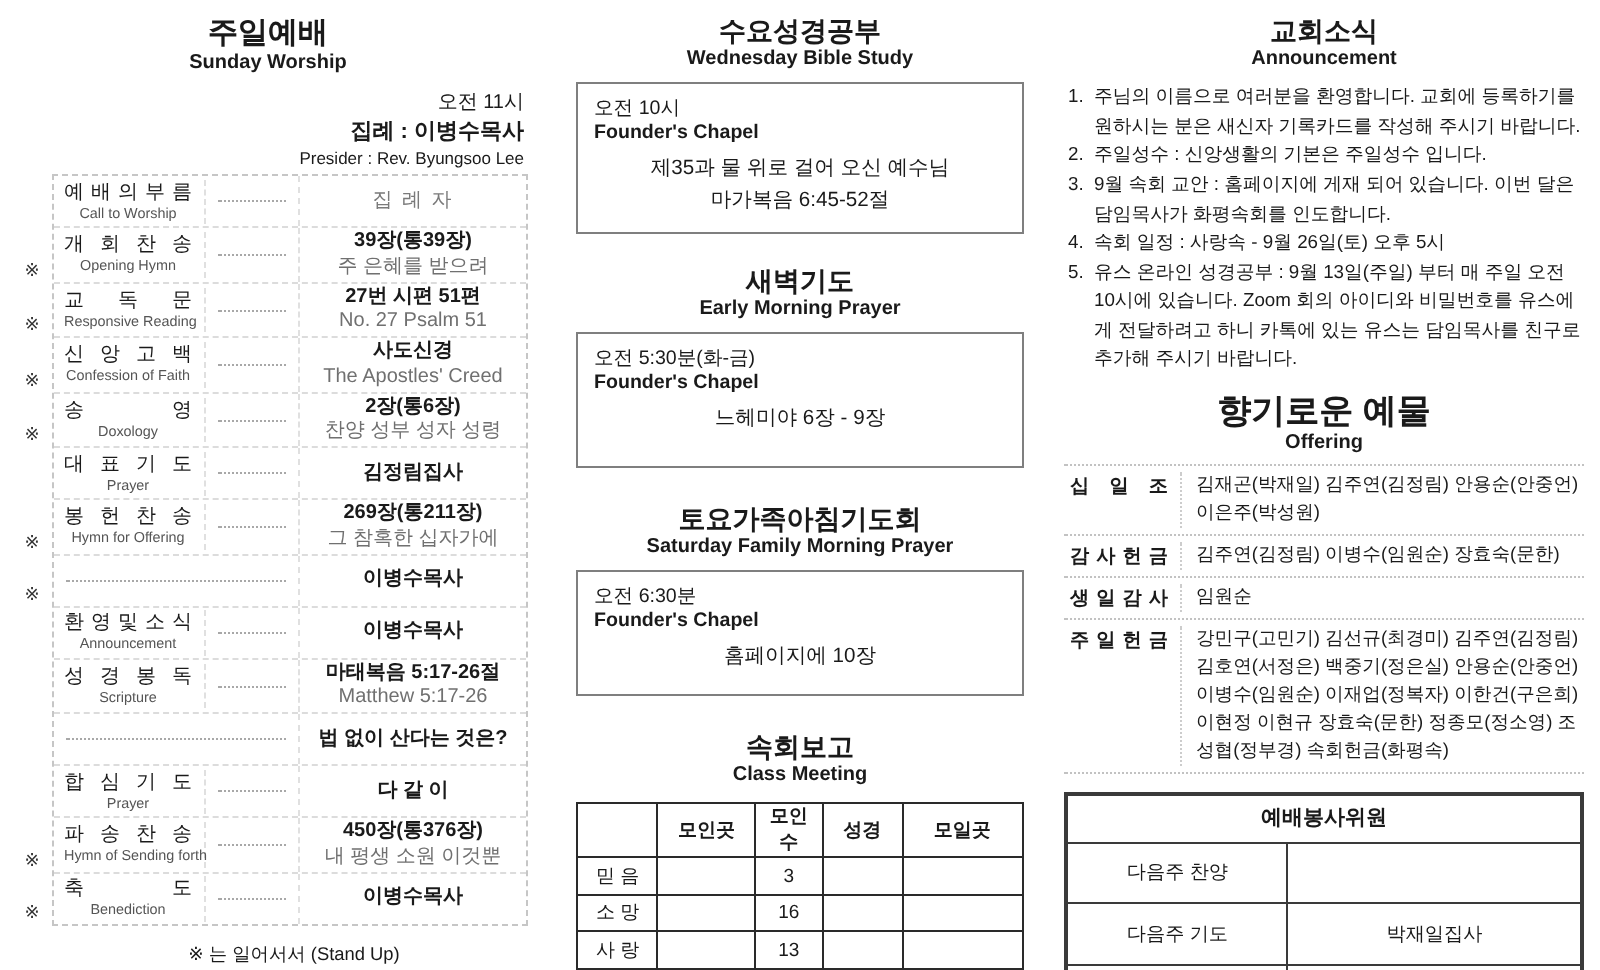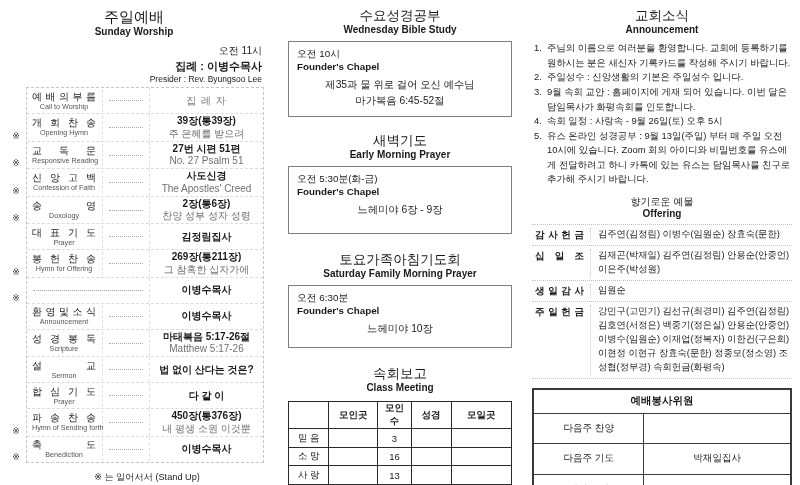--- a/index.html
+++ b/index.html
@@ -3,21 +3,21 @@
 <meta charset="utf-8">
 <style>
   html,body{margin:0;padding:0;background:#ffffff;}
   .page{position:relative;width:800px;height:485px;background:#fff;color:#1a1a1a;
         font-family:"Liberation Sans","DejaVu Sans",sans-serif;display:flex;overflow:hidden;}
   .col{box-sizing:border-box;}
   .col-left{width:272px;padding:6px 4px 0 0;}
   .col-mid{width:252px;padding:6px 10px 0 14px;}
   .col-right{width:276px;padding:6px 8px 0 8px;}
 
-  .sec-title{text-align:center;font-weight:normal;font-size:15px;margin:2px 0 0;line-height:1.2;}
+  .sec-title{text-align:center;font-weight:bold;font-size:15px;margin:2px 0 0;line-height:1.2;}
   .sec-sub{text-align:center;font-weight:bold;font-size:10px;margin:0 0 2px;line-height:1.2;}
 
   
   .l-head{display:flex;justify-content:space-between;align-items:flex-end;margin:6px 6px 3px 44px;flex-direction:column;}
   .l-time{font-size:10px;padding-bottom:2px;}
   .l-presider{text-align:right;}
   .l-presider-kr{font-size:11px;font-weight:bold;line-height:1.25;}
   .l-presider-en{font-size:8.5px;line-height:1.25;}
 
   .w-table{margin:0 4px 0 26px;border:1px dashed #c6c6c6;}
@@ -214,24 +214,20 @@
         </span>
         <span class="w-leader"></span>
         <span class="w-value">
           <span class="w-main">마태복음 5:17-26절</span>
           <span class="w-sub">Matthew 5:17-26</span>
         </span>
       </div>
 
       <div class="w-row">
         <span class="w-mark"></span>
-        <span class="w-label">
-          <span class="w-kr">설 교</span>
-          <span class="w-en">Sermon</span>
-        </span>
         <span class="w-leader"></span>
         <span class="w-value">
           <span class="w-main">법 없이 산다는 것은?</span>
 
         </span>
       </div>
 
       <div class="w-row">
         <span class="w-mark"></span>
         <span class="w-label">
@@ -303,21 +299,21 @@
       <div class="m-line">느헤미야 6장 - 9장</div>
     </div>
 
     <div class="sec-title m-gap2" style="font-size:13.5px">토요가족아침기도회</div>
     <div class="sec-sub">Saturday Family Morning Prayer</div>
     <div class="m-box pad-b2">
       <div class="m-box-head">
         <span>오전 6:30분</span>
         <span class="m-place">Founder's Chapel</span>
       </div>
-      <div class="m-line">느헤미야 10장</div>
+      <div class="m-line">홈페이지에 10장</div>
     </div>
 
     <div class="sec-title m-gap2" style="font-size:13.5px">속회보고</div>
     <div class="sec-sub">Class Meeting</div>
 
     <table class="cm-table">
       <thead>
         <tr>
           <th class="cm-c0"></th>
           <th class="cm-c1">모인곳</th>
@@ -387,31 +383,31 @@
         <span class="ann-num">4.</span>
         <span>속회 일정 : 사랑속 - 9월 26일(토) 오후 5시</span>
       </div>
       <div class="ann-item">
         <span class="ann-num">5.</span>
         <span>유스 온라인 성경공부 : 9월 13일(주일) 부터 매 주일 오전 10시에 있습니다. Zoom 회의 아이디와 비밀번호를 유스에게 전달하려고 하니 카톡에 있는 유스는 담임목사를 친구로 추가해 주시기 바랍니다.</span>
       </div>
     </div>
 
     <div class="off-wrap">
-      <div class="sec-title" style="font-size:10px">향기로운 예물</div>
+      <div class="sec-title" style="font-size:17px">향기로운 예물</div>
       <div class="sec-sub">Offering</div>
 
       <div class="off-table">
+        <div class="off-row">
+          <span class="off-label">십 일 조</span>
+          <span class="off-value">김재곤(박재일) 김주연(김정림) 안용순(안중언) 이은주(박성원)</span>
+        </div>
         <div class="off-row">
           <span class="off-label">감 사 헌 금</span>
           <span class="off-value">김주연(김정림) 이병수(임원순) 장효숙(문한)</span>
-        </div>
-        <div class="off-row">
-          <span class="off-label">십 일 조</span>
-          <span class="off-value">김재곤(박재일) 김주연(김정림) 안용순(안중언) 이은주(박성원)</span>
         </div>
         <div class="off-row">
           <span class="off-label">생 일 감 사</span>
           <span class="off-value">임원순</span>
         </div>
         <div class="off-row">
           <span class="off-label">주 일 헌 금</span>
           <span class="off-value">강민구(고민기) 김선규(최경미) 김주연(김정림) 김호연(서정은) 백중기(정은실) 안용순(안중언) 이병수(임원순) 이재업(정복자) 이한건(구은희) 이현정 이현규 장효숙(문한) 정종모(정소영) 조성협(정부경) 속회헌금(화평속)</span>
         </div>
       </div>

